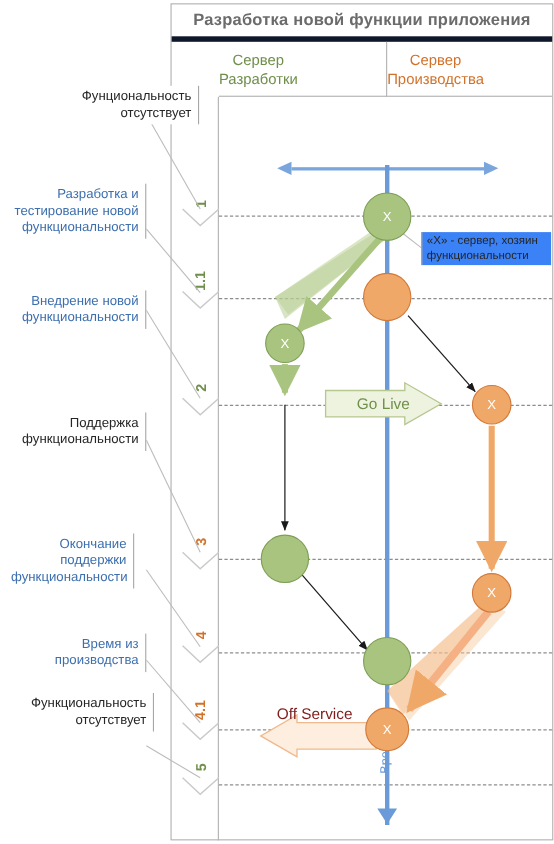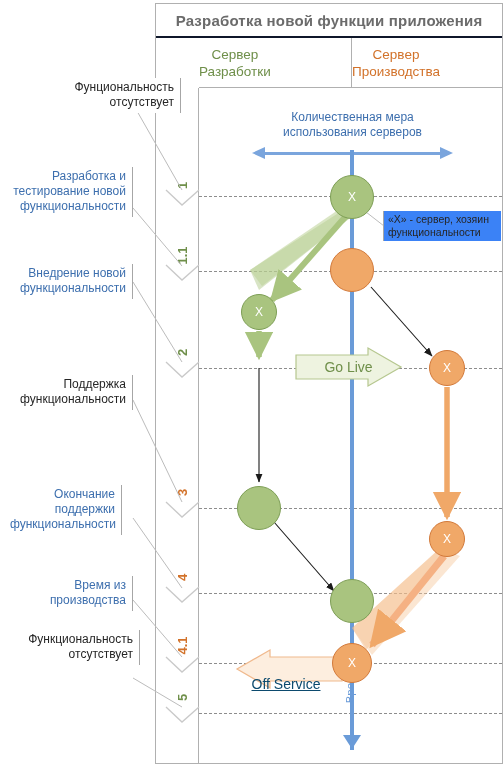--- a/index.html
+++ b/index.html
@@ -8,21 +8,21 @@
        -webkit-font-smoothing:antialiased;}
   #root{position:absolute;inset:0;width:504px;height:767px;overflow:hidden;background:#ffffff;}
 
   
   .frame{position:absolute;left:155px;top:3px;width:348px;height:761px;
          border:1px solid #b0b0b0;box-sizing:border-box;background:#fff;}
 
   .title-bar{position:absolute;left:156px;top:4px;width:346px;height:34px;
              display:flex;align-items:center;justify-content:center;
              font-size:15px;font-weight:bold;color:#6b6b6b;letter-spacing:.2px;
-             border-bottom:2px solid #0f172a;box-sizing:border-box;}
+             border-bottom:5px solid #0f172a;box-sizing:border-box;}
 
   .col-head{position:absolute;top:38px;height:50px;display:flex;align-items:center;
             justify-content:flex-start;text-align:center;font-size:13.5px;line-height:17px;
             box-sizing:border-box;border-bottom:1px solid #b0b0b0;}
   .col-head.dev{left:199px;width:153px;color:#6f8f4a;border-right:1px solid #b0b0b0;}
   .col-head.prod{left:352px;width:150px;color:#d2722a;}
 
   
   .stage-col{position:absolute;left:166px;top:88px;width:33px;height:676px;
              border-right:1px solid #b0b0b0;box-sizing:border-box;}
@@ -74,21 +74,21 @@
   .callout{position:absolute;left:383px;top:211px;width:118px;
            font-size:10.5px;line-height:13px;color:#262626;
            border-left:1.2px solid #a6a6a6;padding:2px 2px 2px 4px;box-sizing:border-box;
            background:#3b82f6;}
 
   
   .banner{position:absolute;display:flex;align-items:center;justify-content:center;
           font-size:14px;}
   .banner .txt{position:relative;z-index:2;}
   .golive{left:296px;top:348px;width:105px;height:38px;color:#6f8f4a;}
-  .offsrv{left:230px;top:665px;width:112px;height:38px;color:#0c4a6e;text-decoration:underline;}
+  .offsrv{left:230px;top:630px;width:112px;height:38px;color:#7f1d1d;}
 
   svg.abs{position:absolute;left:0;top:0;width:504px;height:767px;overflow:visible;
           pointer-events:none;}
 </style>
 </head>
 <body>
 
 <div id="root">
 
   <div class="frame"></div>
@@ -180,24 +180,20 @@
   <div class="side-label blu" style="left:0px;top:576px;width:133px;">
     <div>Время из</div>
     <div>производства</div>
   </div>
 
   <div class="side-label blk" style="left:0px;top:630px;width:140px;">
     <div>Функциональность</div>
     <div>отсутствует</div>
   </div>
 
-  <div class="qm-text">
-    <div>Количественная мера</div>
-    <div>использования серверов</div>
-  </div>
   <div class="qm-bar"></div>
   <div class="qm-l"></div>
   <div class="qm-r"></div>
 
   <div class="time-axis"></div>
   <div class="time-arrow"></div>
   <div class="time-word">
     <span>Время</span>
   </div>
 

